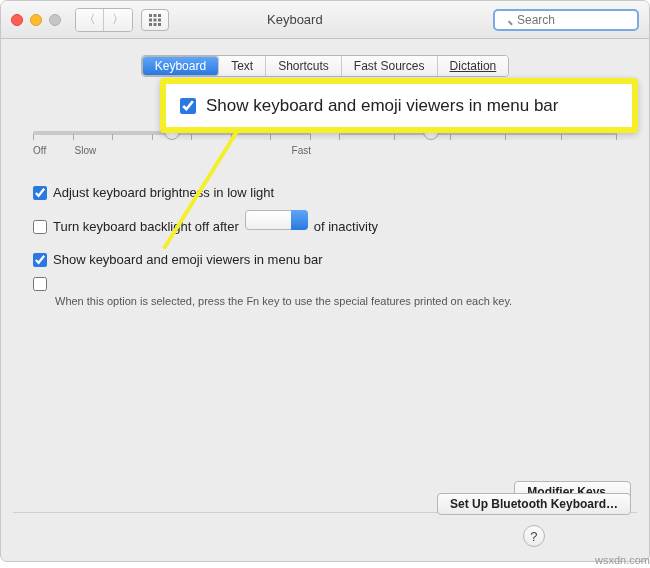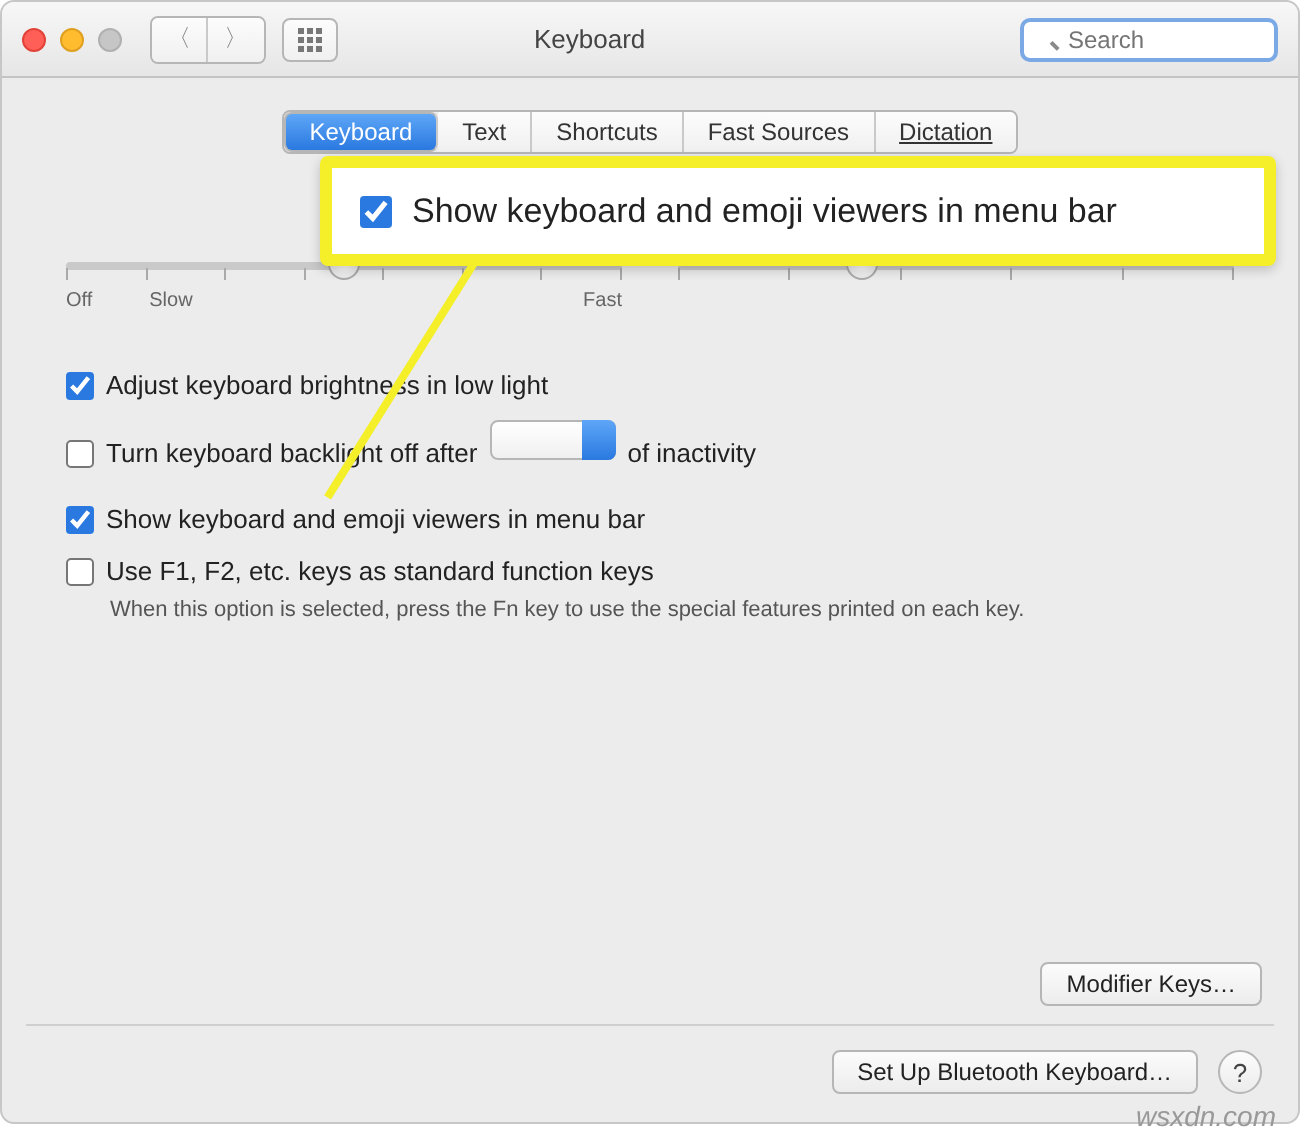--- a/index.html
+++ b/index.html
@@ -13,21 +13,21 @@
 .dot.red { background: #ff5f57; border: .5px solid #e24238; }
 .dot.yel { background: #febc2e; border: .5px solid #dfa022; }
 .dot.gre { background: #c6c6c6; border: .5px solid #b0b0b0; }
 
 .nav { display: flex; border: 1px solid #b6b6b6; border-radius: 4px; overflow: hidden; }
 .nav button { width: 28px; height: 22px; background: linear-gradient(#fcfcfc,#f0f0f0); border: none; border-right: 1px solid #c9c9c9; color: #888; font-size: 12px; cursor: pointer; }
 .nav button:last-child { border-right: none; }
 .grid-btn { width: 28px; height: 22px; border: 1px solid #b6b6b6; border-radius: 4px; background: linear-gradient(#fcfcfc,#f0f0f0); color: #666; display: flex; align-items: center; justify-content: center; cursor: pointer; }
 .title { flex: 0 0 auto; margin-left: 90px; font-size: 13px; color: #444; }
 .search-wrap { margin-left: auto; }
-.search { width: 129px; height: 22px; border: 2px solid #7aa9e6; border-radius: 5px; padding: 0 6px 0 22px; font-size: 12px; color: #888; background: #fff; position: relative; }
+.search { width: 146px; height: 22px; border: 2px solid #7aa9e6; border-radius: 5px; padding: 0 6px 0 22px; font-size: 12px; color: #888; background: #fff; position: relative; }
 .search-box { position: relative; display: inline-block; }
 .search-box::before { content: ""; position: absolute; left: 6px; top: 4px; width: 10px; height: 10px; border: 1.5px solid #8a8a8a; border-radius: 50%; }
 .search-box::after { content: ""; position: absolute; left: 15px; top: 13px; width: 5px; height: 1.5px; background: #8a8a8a; transform: rotate(45deg); }
 
 .tabs { display: flex; justify-content: center; margin-top: 16px; }
 .tabbar { display: flex; border: 1px solid #b6b6b6; border-radius: 4px; overflow: hidden; height: 22px; }
 .tabbar .tab { padding: 0 12px; font-size: 12px; border-right: 1px solid #c9c9c9; background: linear-gradient(#fcfcfc,#f0f0f0); display: flex; align-items: center; color: #333; cursor: pointer; }
 .tabbar .tab:last-child { border-right: none; text-decoration: underline; }
 .tabbar .tab.sel { background: linear-gradient(#5ea6f7,#2a79e0); color: #fff; }
 
@@ -43,32 +43,32 @@
 .row { display: flex; align-items: center; gap: 6px; margin-bottom: 8px; line-height: 18px; }
 .sub { font-size: 11px; color: #555; margin-left: 22px; margin-top: -4px; }
 
 input[type=checkbox] { width: 14px; height: 14px; accent-color: #2a79e0; cursor: pointer; }
 
 .sel { border: 1px solid #b6b6b6; border-radius: 4px; height: 20px; font-size: 12px; padding: 16px 20px 0 6px; background: linear-gradient(#fff,#f0f0f0); position: relative; appearance: none; cursor: pointer; }
 .sel-wrap { position: relative; display: inline-block; }
 .sel-wrap::after { content: ""; position: absolute; right: 0; top: 0; width: 17px; height: 20px; background: linear-gradient(#5ea6f7,#2a79e0); border-radius: 0 4px 4px 0; pointer-events: none; }
 .sel-arr { position: absolute; right: 4px; top: 3px; font-size: 8px; color: #fff; pointer-events: none; line-height: 7px; }
 
-.btn { background: linear-gradient(#fcfcfc,#ececec); border: 1px solid #b6b6b6; border-radius: 4px; padding: 3px 12px; font-size: 12px; color: #222; cursor: pointer; }
+.btn { background: linear-gradient(#fcfcfc,#ececec); border: 1px solid #b6b6b6; border-radius: 4px; padding: 3px 12px; font-size: 12px; color: #222; cursor: pointer; font-weight: bold; }
 .mod-row { position: absolute; right: 18px; bottom: 58px; }
-.bottom { position: absolute; bottom: 14px; right: 18px; display: flex; gap: 10px; align-items: center; }
+.bottom { position: absolute; bottom: 14px; right: 18px; display: flex; gap: 10px; align-items: center; flex-direction: column; }
 .helpbtn { width: 22px; height: 22px; border-radius: 50%; border: 1px solid #b6b6b6; background: linear-gradient(#fcfcfc,#ececec); font-size: 13px; color: #444; cursor: pointer; }
 .divider { position: absolute; bottom: 48px; left: 12px; right: 12px; border-top: 1px solid #cfcfcf; }
 
 .callout { position: absolute; top: 78px; left: 160px; width: 478px; height: 55px; background: #fff; border: 6px solid #f4ef28; border-radius: 4px; display: flex; align-items: center; padding: 0 14px; gap: 10px; box-shadow: 0 2px 6px rgba(0,0,0,.2); }
 .callout span.lbl { font-size: 17px; color: #222; }
 .callout input[type=checkbox] { width: 16px; height: 16px; }
 .line { position: absolute; top: 130px; left: 236px; width: 4px; height: 140px; background: #f4ef28; transform: rotate(32deg); transform-origin: top; z-index: 5; }
 
-.water { position: absolute; bottom: 2px; right: 12px; font-size: 14px; color: #999; font-style: italic; }
+.water { position: absolute; bottom: 2px; right: 0; font-size: 11px; color: #999; }
 </style>
 </head>
 <body>
 
 <div class="window">
 
   <div class="titlebar">
     <div class="traffic">
       <div class="dot red"></div>
       <div class="dot yel"></div>
@@ -158,21 +158,20 @@
         <span class="sel-arr">▴<br>▾</span>
       </span>
       <span>of inactivity</span>
     </div>
     <div class="row">
       <input type="checkbox" checked="" style="">
       <span>Show keyboard and emoji viewers in menu bar</span>
     </div>
     <div class="row">
       <input type="checkbox" style="">
-      <span>Use F1, F2, etc. keys as standard function keys</span>
     </div>
     <div class="sub">When this option is selected, press the Fn key to use the special features printed on each key.</div>
   </div>
 
   <div class="mod-row">
     <button class="btn">Modifier Keys…</button>
   </div>
 
   <div class="divider"></div>
 

